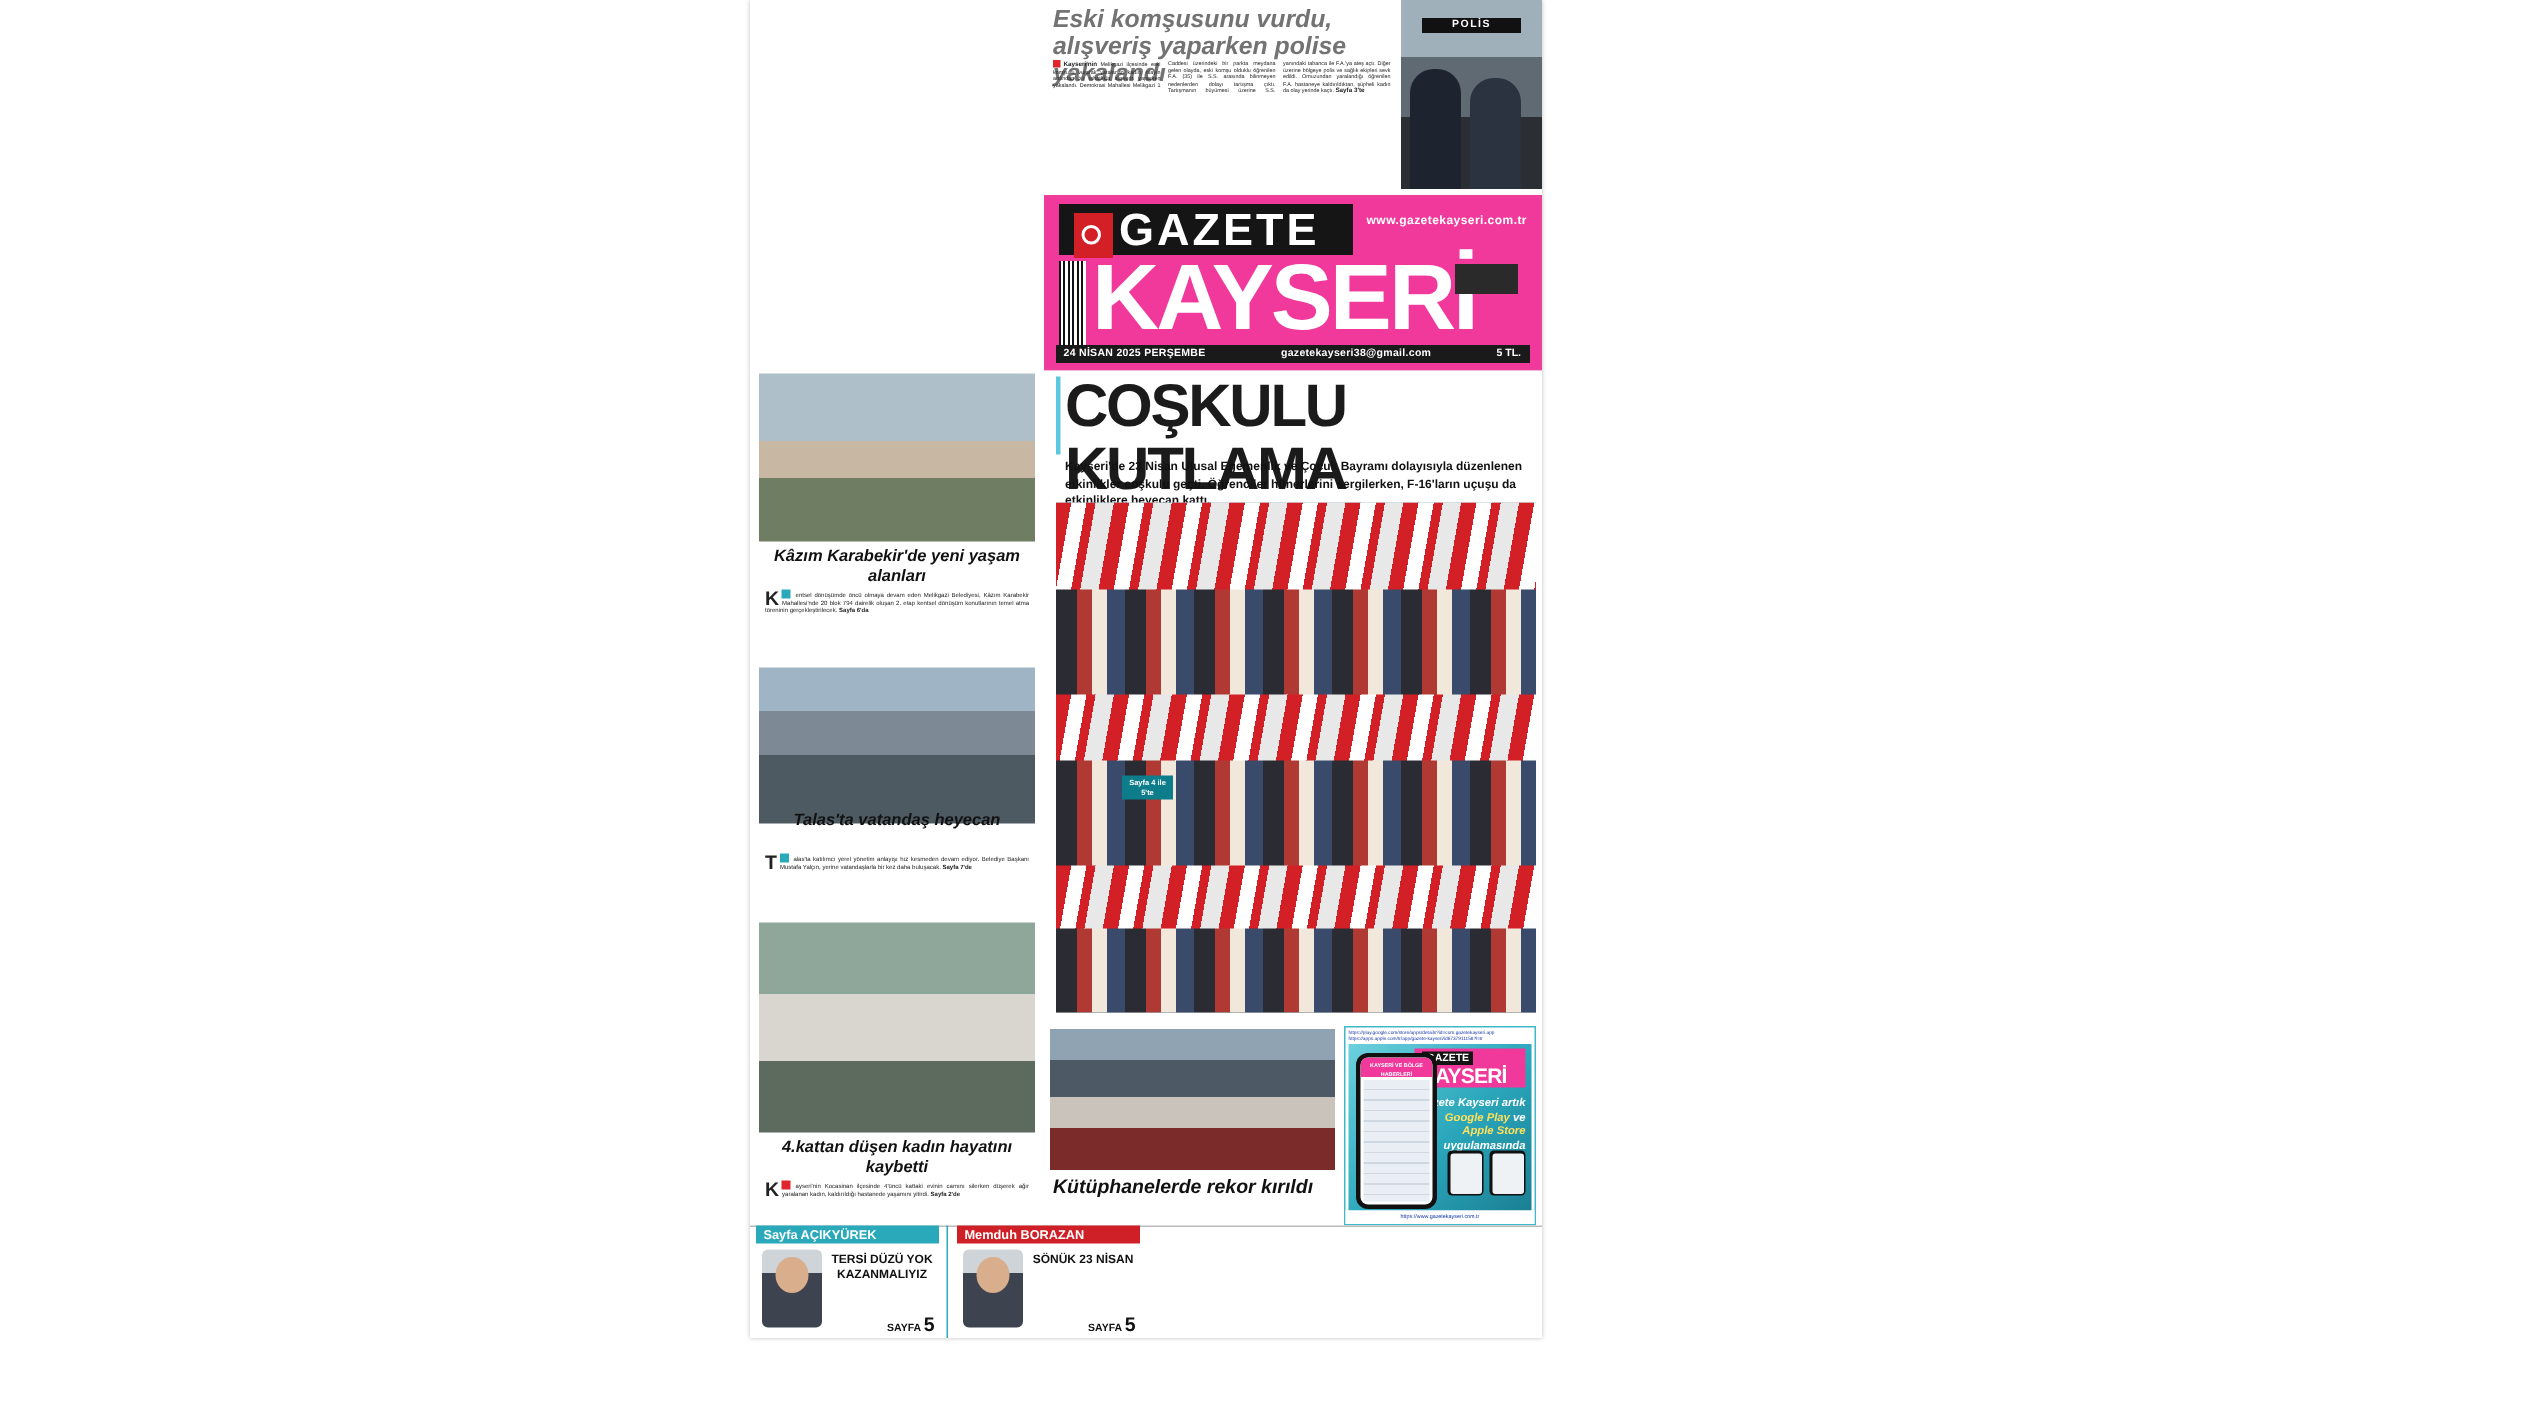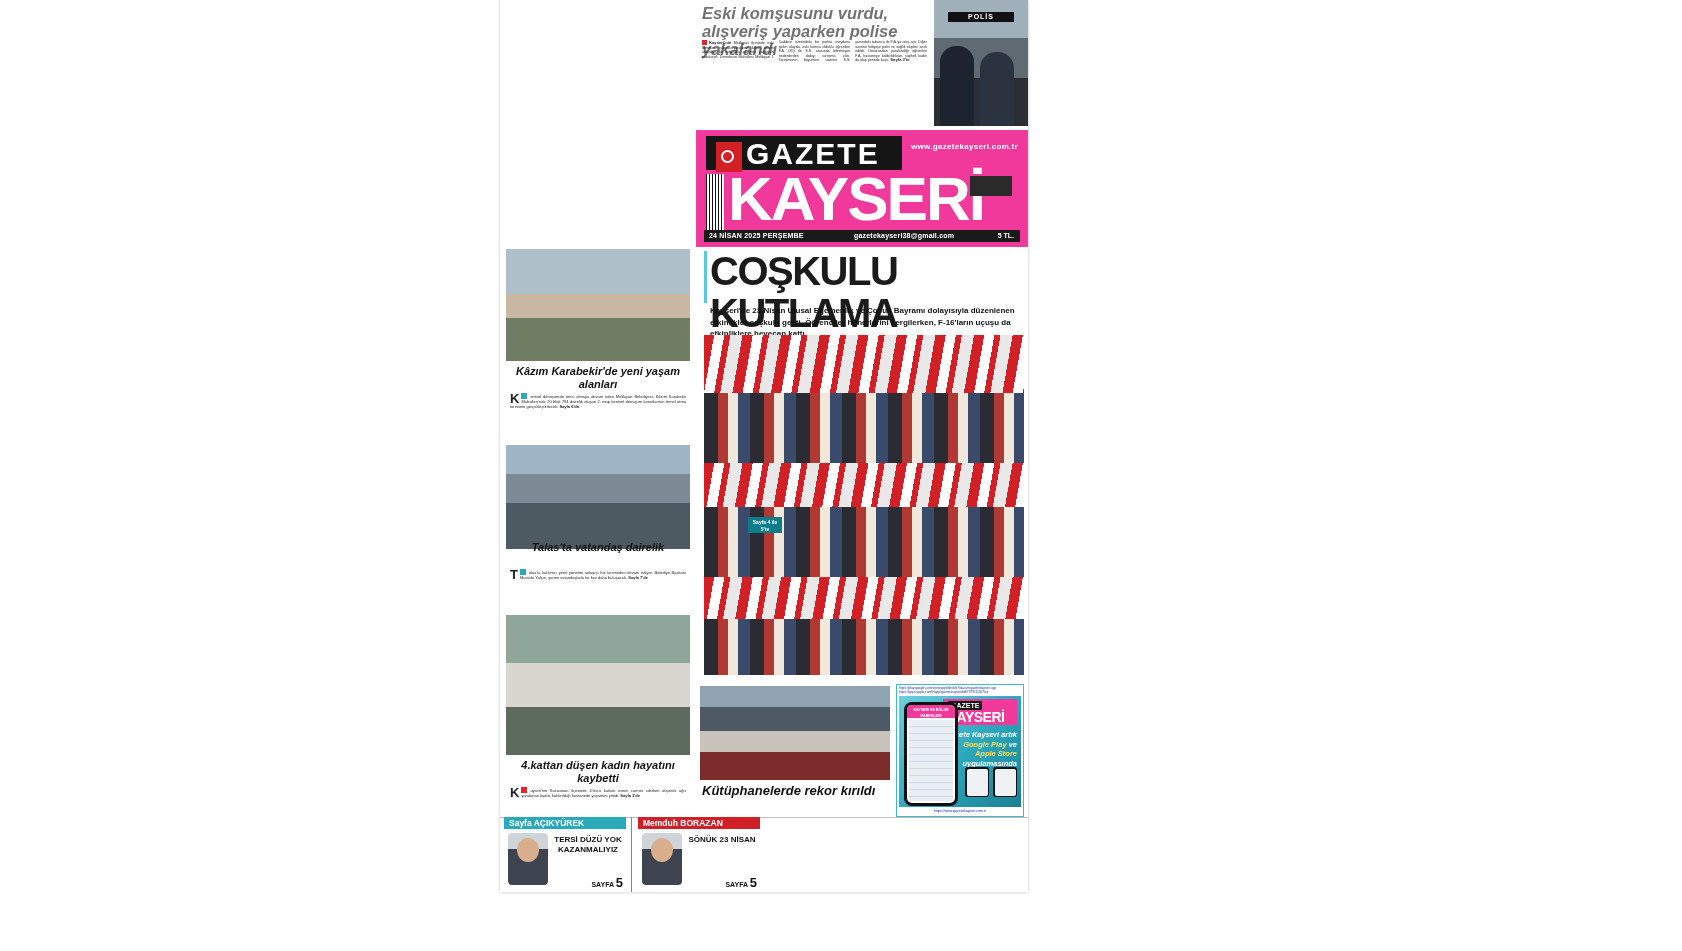--- a/index.html
+++ b/index.html
@@ -203,21 +203,21 @@
 
     <div class="lc-photo" style="top:2px;height:112px;
          background:linear-gradient(180deg,#aebfc9 0 40%,#c8b7a3 40% 62%,#6f7d63 62% 100%);"></div>
     <div class="lc-h" style="top:118px;">Kâzım Karabekir'de yeni yaşam alanları</div>
     <div class="lc-b" style="top:146px;">
       <span class="bsq" style="background:#2aa9bb"></span><span class="dcap">K</span><span>entsel dönüşümde öncü olmaya devam eden Melikgazi Belediyesi, Kâzım Karabekir Mahallesi'nde 20 blok 794 dairelik oluşan 2. etap kentsel dönüşüm konutlarının temel atma töreninin gerçekleştirilecek.</span> <b>Sayfa 6'da</b>
     </div>
 
     <div class="lc-photo" style="top:198px;height:104px;
          background:linear-gradient(180deg,#9fb4c4 0 28%,#7d8a95 28% 56%,#4d5a62 56% 100%);"></div>
-    <div class="lc-h" style="top:294px;">Talas'ta vatandaş dairelik</div>
+    <div class="lc-h" style="top:294px;">Talas'ta vatandaş heyecan</div>
     <div class="lc-b" style="top:322px;">
       <span class="bsq" style="background:#2aa9bb"></span><span class="dcap">T</span><span>alas'ta katılımcı yerel yönetim anlayışı hız kesmeden devam ediyor. Belediye Başkanı Mustafa Yalçın, yerine vatandaşlarla bir kez daha buluşacak.</span> <b>Sayfa 7'de</b>
     </div>
 
     <div class="lc-photo" style="top:368px;height:140px;
          background:linear-gradient(180deg,#8fa79a 0 34%,#d9d6cf 34% 66%,#5d6a5e 66% 100%);"></div>
     <div class="lc-h" style="top:512px;">4.kattan düşen kadın hayatını kaybetti</div>
     <div class="lc-b" style="top:540px;">
       <span class="bsq" style="background:#e0262c"></span><span class="dcap">K</span><span>ayseri'nin Kocasinan ilçesinde 4'üncü kattaki evinin camını silerken düşerek ağır yaralanan kadın, kaldırıldığı hastanede yaşamını yitirdi.</span> <b>Sayfa 2'de</b>
     </div>

